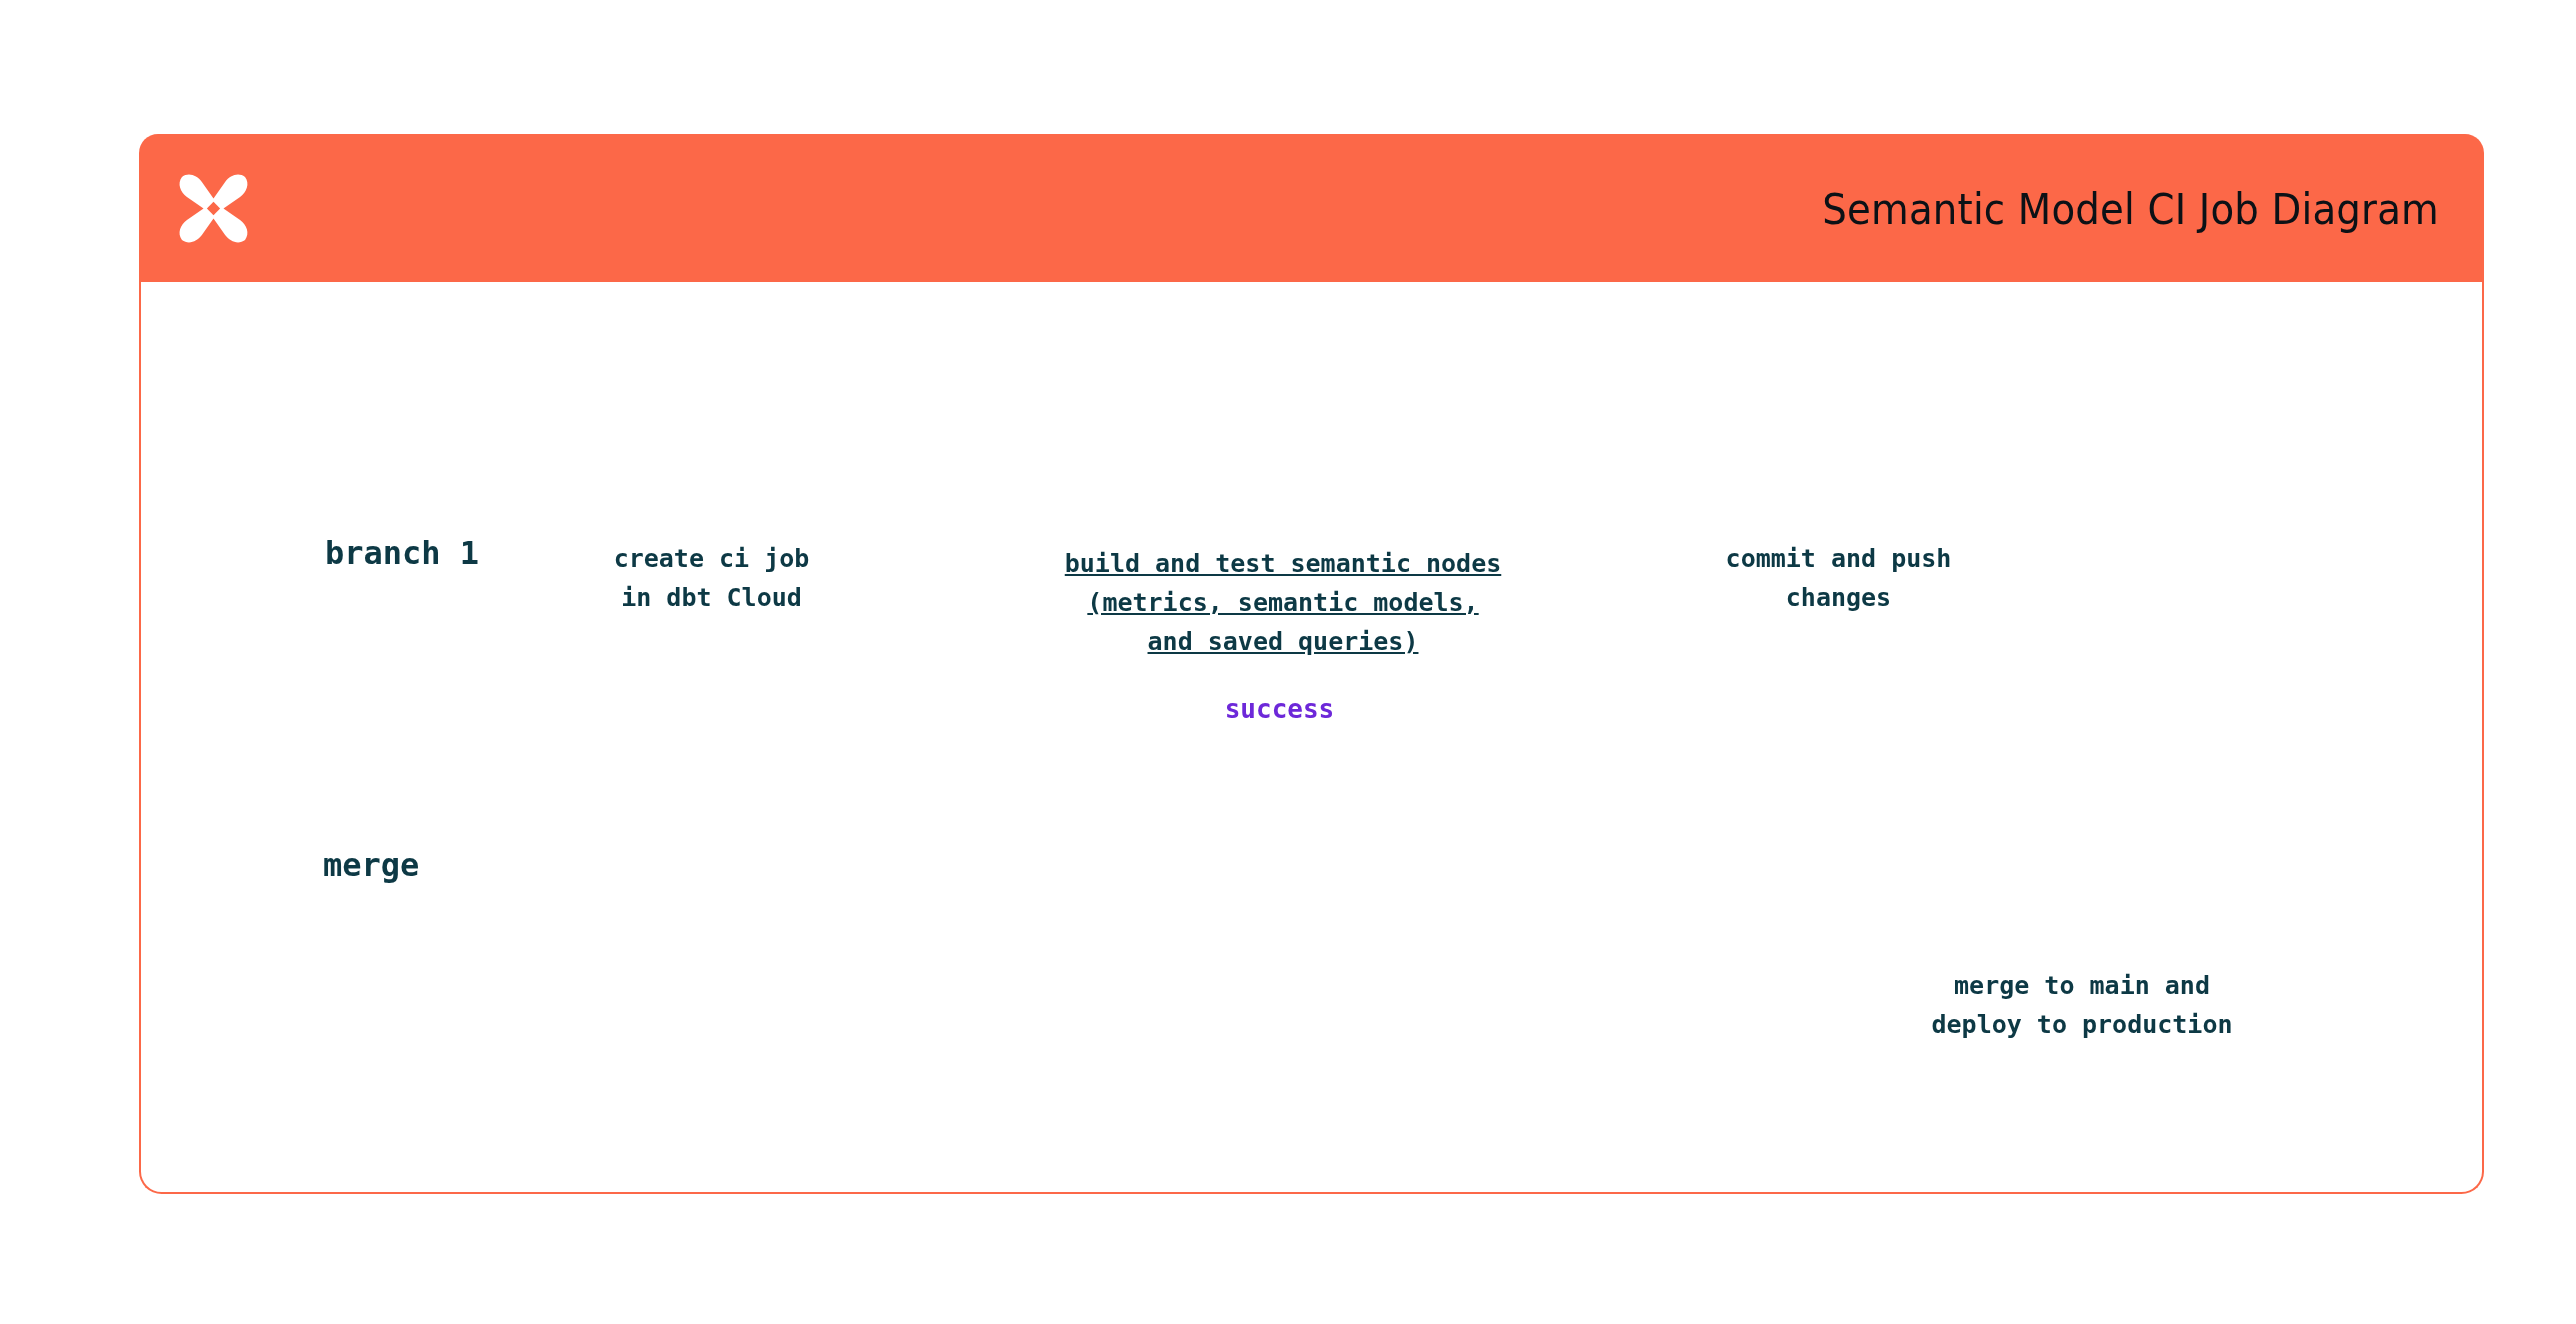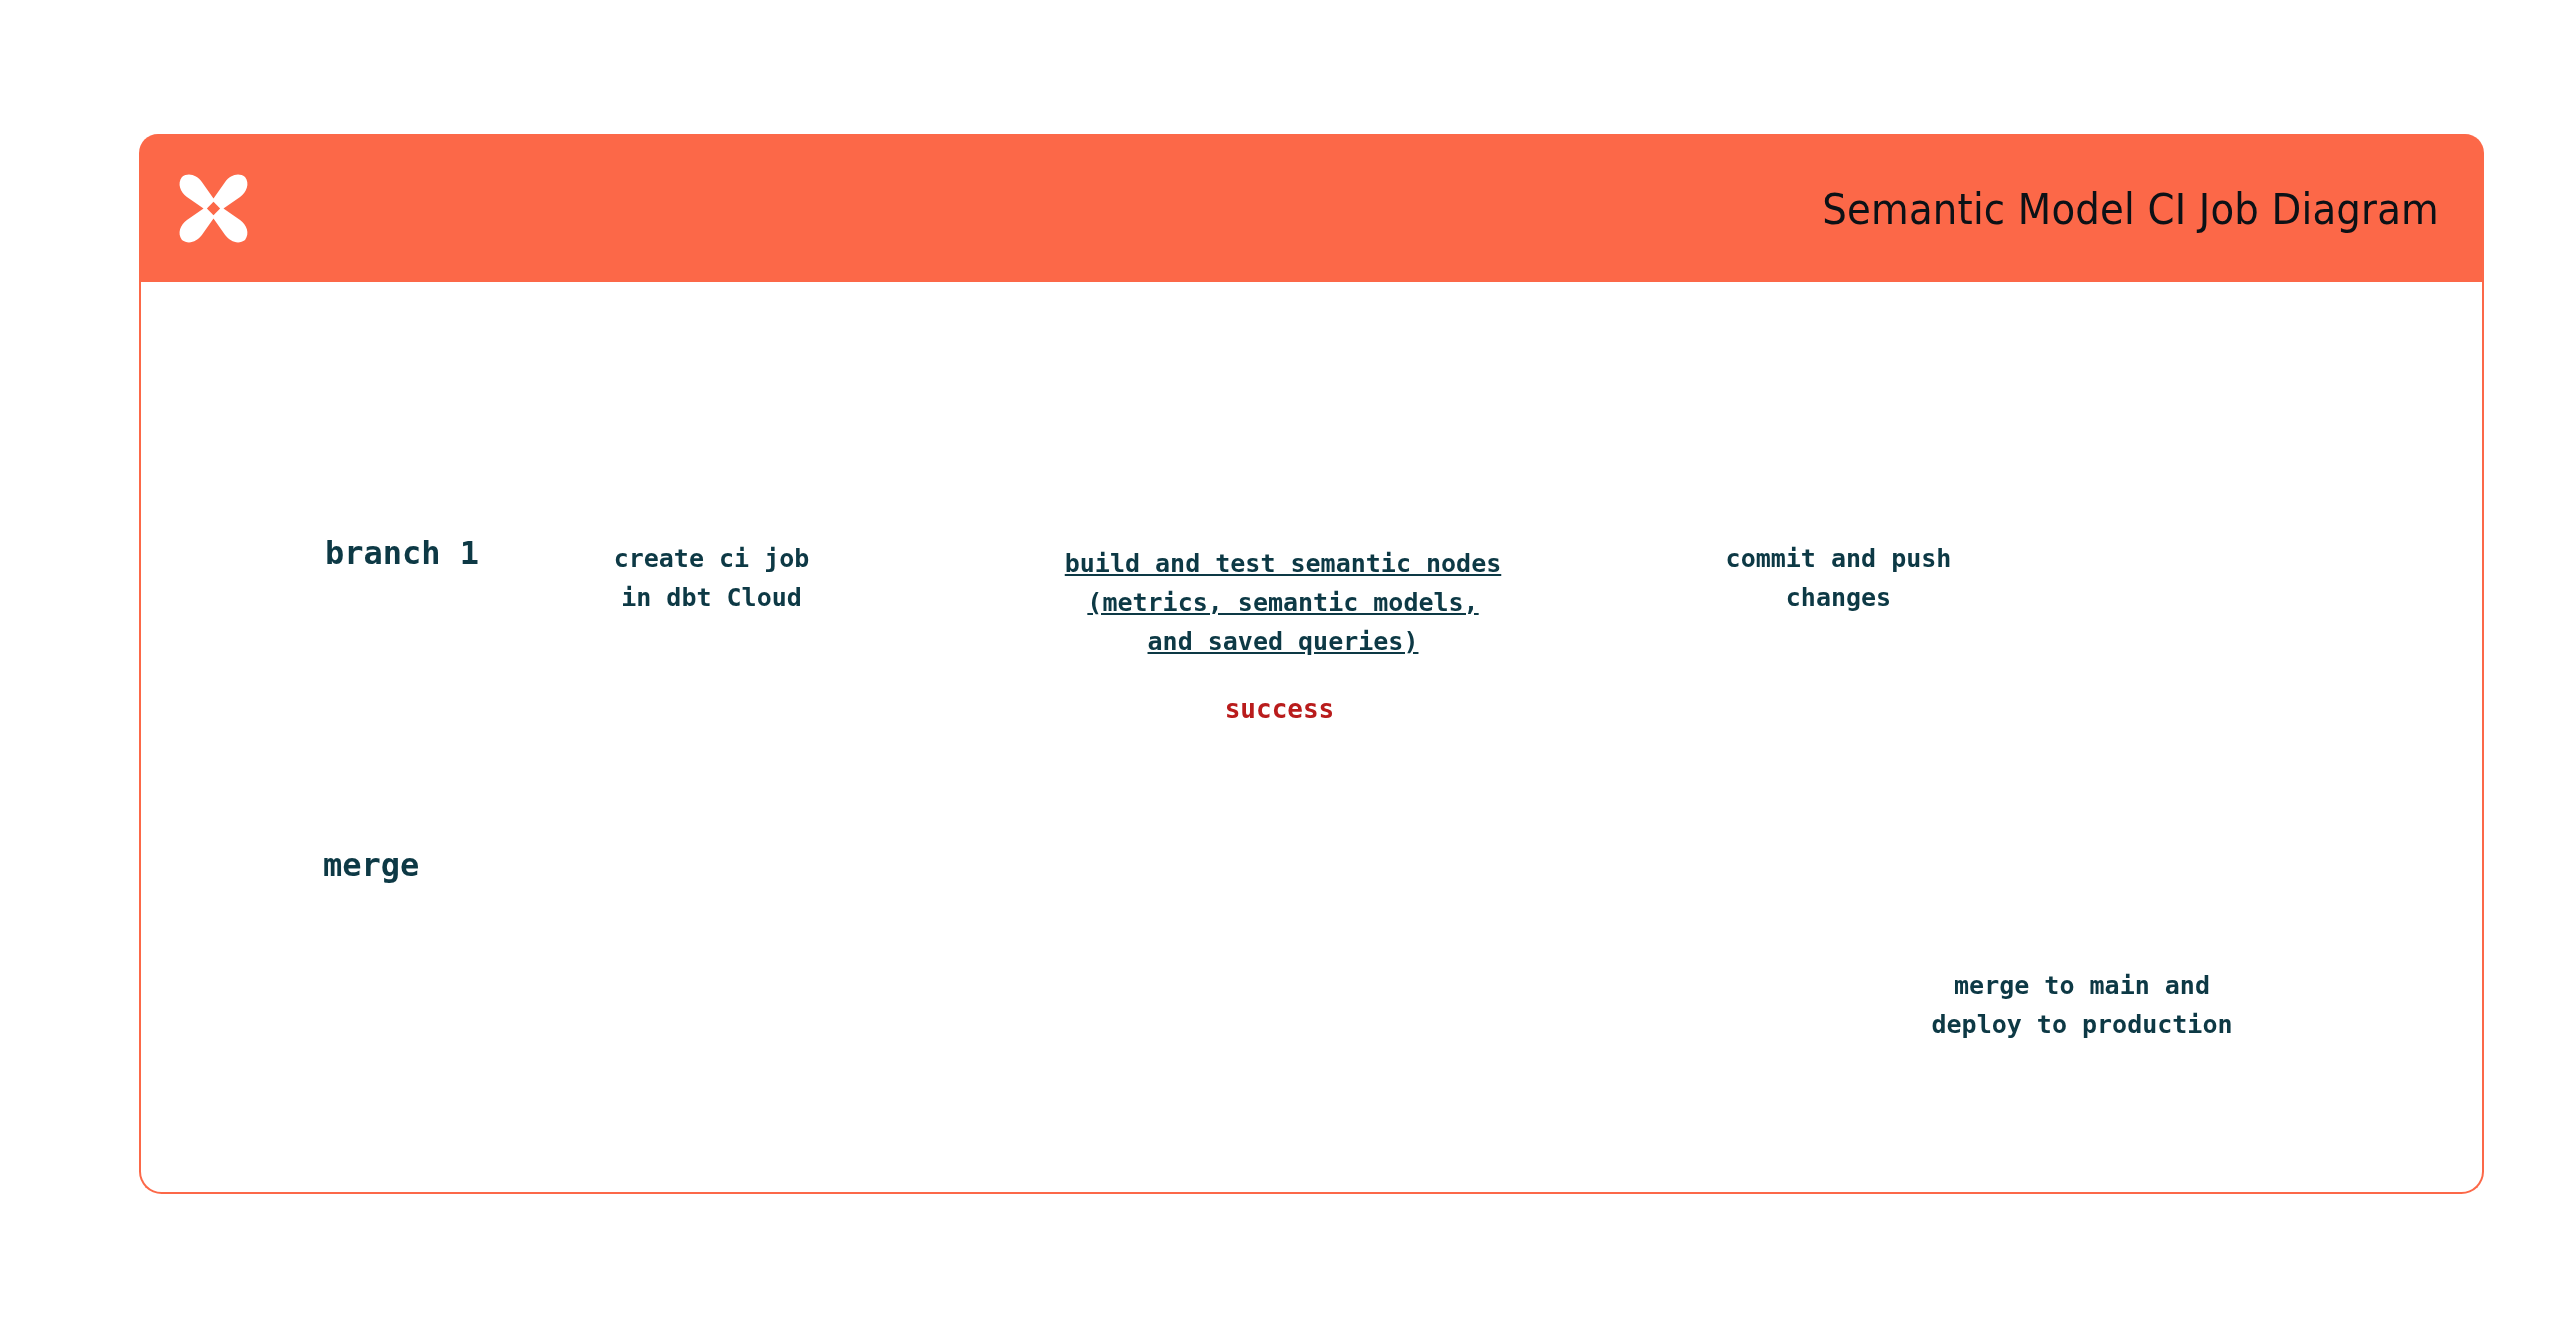--- a/index.html
+++ b/index.html
@@ -108,21 +108,21 @@
     text-align: center;
     white-space: pre;
   }
   .cap-create { left: 538px;  top: 539px; width: 347px; }
   .cap-build  { left: 997px; top: 544px; width: 572px; text-decoration: underline; }
   .cap-commit { left: 1639px; top: 539px; width: 399px; }
   .cap-merge  { left: 1839px; top: 966px; width: 486px; }
 
   .edge-label {
     position: absolute;
-    color: #b91c1c;
+    color: #6d28d9;
     font-family: "DejaVu Sans Mono", "Liberation Mono", monospace;
     font-weight: bold;
     font-size: 26px;
     text-align: center;
     white-space: nowrap;
   }
   .lbl-success { left: 1184px; top: 694px; width: 191px; }
 </style>
 </head>
 <body>

